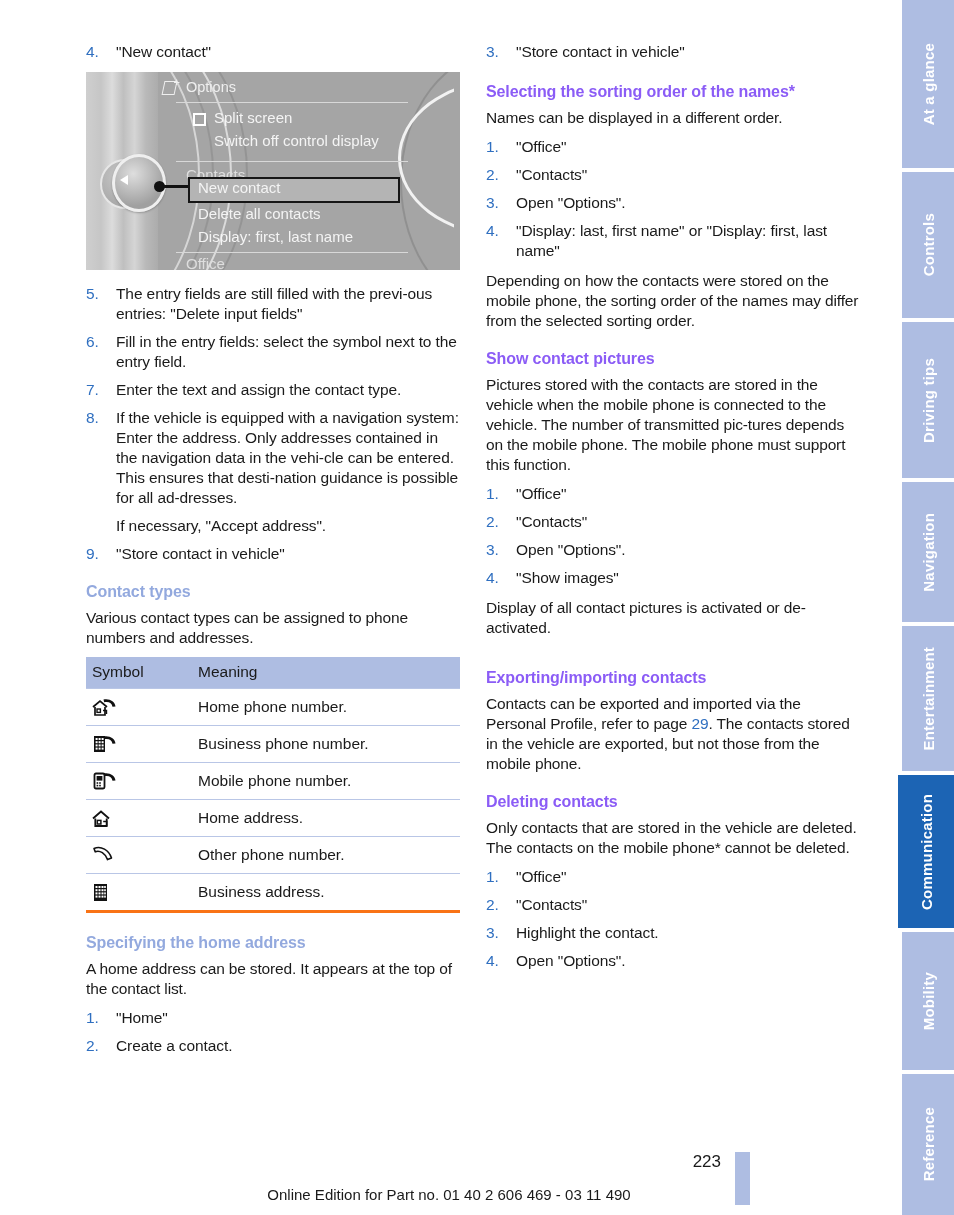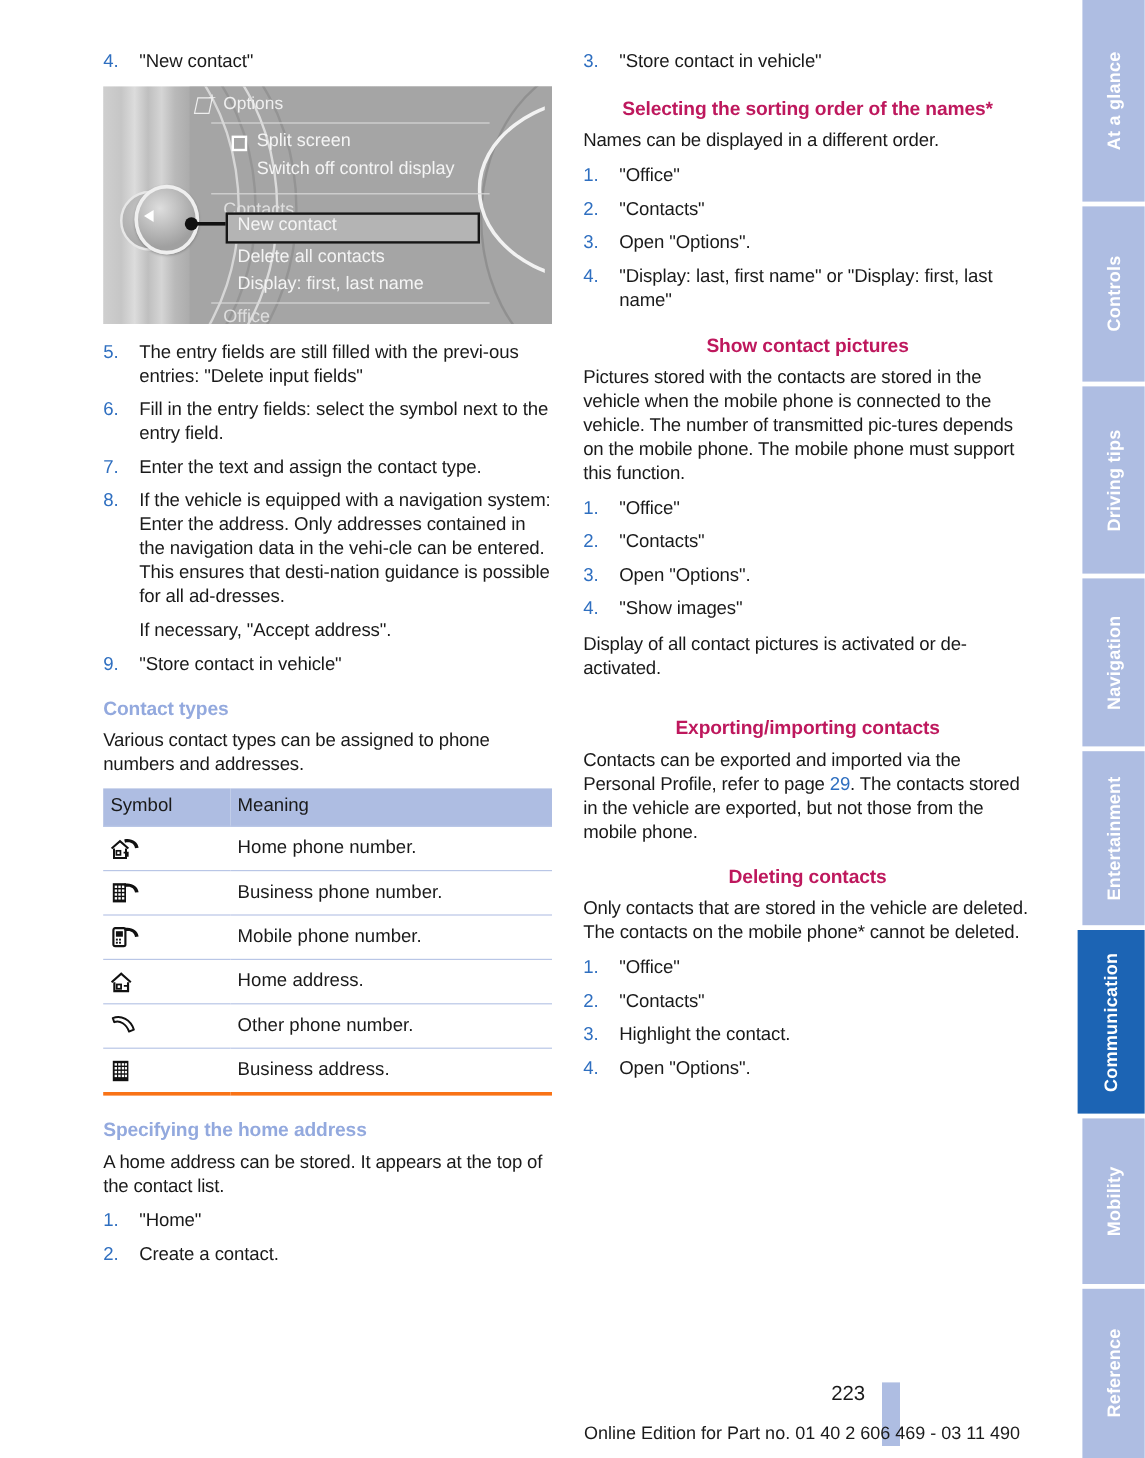--- a/index.html
+++ b/index.html
@@ -62,21 +62,21 @@
   p.tight { margin-bottom: 9px; }
 
   
   h2.heading {
     font-size: 16px;
     line-height: 20px;
     font-weight: bold;
     margin: 18px 0 6px 0;
     letter-spacing: -0.1px;
   }
-  h2.heading.strong { color: #be185d; text-align: center; }
+  h2.heading.strong { color: #8b5cf6; }
   h2.heading.light  { color: #93a9de; }
 
   
   .idrive {
     position: relative;
     width: 374px;
     height: 198px;
     margin: 10px 0 14px 0;
     background: linear-gradient(to right,
         #cfcfcf 0%, #c6c6c6 4%, #dcdcdc 7%, #bfbfbf 10%,
@@ -262,24 +262,24 @@
     left: 735px;
     top: 1152px;
     width: 15px;
     height: 53px;
     background: #aebde2;
   }
   #footer-note {
     position: absolute;
     left: 0; right: 0;
     top: 1186px;
-    text-align: right;
+    text-align: center;
     font-size: 15px;
     color: #1a1a1a;
-    padding-right: 104px;
+    padding-right: 56px;
   }
 
   
   #sidebar {
     position: absolute;
     right: 0; top: 0;
     width: 64px; height: 1215px;
   }
   .tab {
     position: absolute;
@@ -529,20 +529,21 @@
       <span class="step-text">"Contacts"</span>
     </div>
     <div class="step">
       <span class="step-num">3.</span>
       <span class="step-text">Open "Options".</span>
     </div>
     <div class="step">
       <span class="step-num">4.</span>
       <span class="step-text">"Display: last, first name" or "Display: first, last name"</span>
     </div>
+    <p class="body" style="margin-top:10px;">Depending on how the contacts were stored on the mobile phone, the sorting order of the names may differ from the selected sorting order.</p>
 
     <h2 class="heading strong" style="margin-top:18px;">Show contact pictures</h2>
     <p class="body tight">Pictures stored with the contacts are stored in the vehicle when the mobile phone is connected to the vehicle. The number of transmitted pic-tures depends on the mobile phone. The mobile phone must support this function.</p>
 
     <div class="step">
       <span class="step-num">1.</span>
       <span class="step-text">"Office"</span>
     </div>
     <div class="step">
       <span class="step-num">2.</span>

